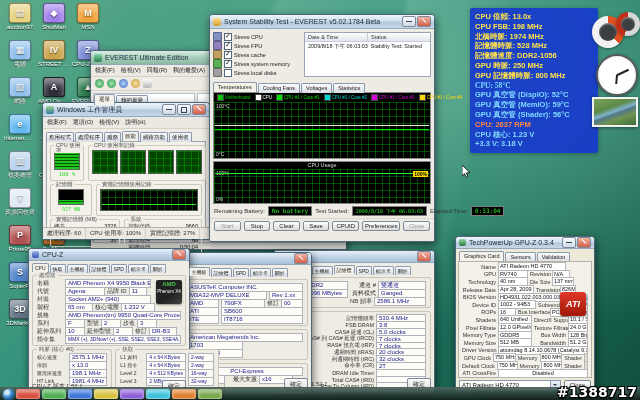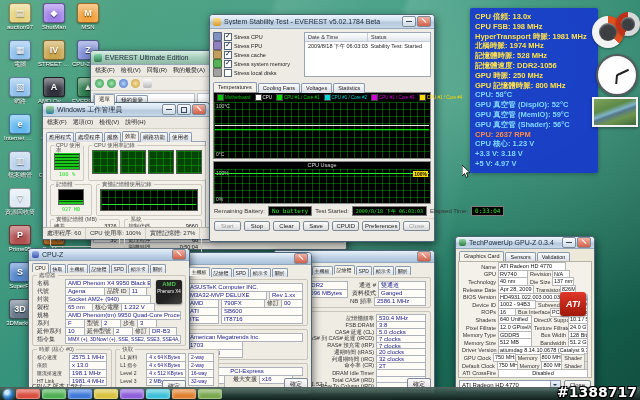--- a/index.html
+++ b/index.html
@@ -1008,34 +1008,32 @@
           <span class="ar"></span>
         </span>
       <button class="btn">Close</button>
     </div>
   </div>
 
   <div class="ipanel">
 
       <div class="ln" style="color: rgb(255, 225, 74);">CPU 倍頻: 13.0x</div>
       <div class="ln" style="color: rgb(255, 225, 74);">CPU FSB: 198 MHz</div>
-      <div class="ln" style="color: rgb(255, 225, 74);">HyperTransport 時脈: 1981 MHz</div>
       <div class="ln" style="color: rgb(255, 225, 74);">北橋時脈: 1974 MHz</div>
       <div class="ln" style="color: rgb(255, 225, 74);">記憶體時脈: 528 MHz</div>
       <div class="ln" style="color: rgb(255, 225, 74);">記憶體速度: DDR2-1056</div>
       <div class="ln" style="color: rgb(255, 225, 74);">GPU 時脈: 250 MHz</div>
       <div class="ln" style="color: rgb(255, 225, 74);">GPU 記憶體時脈: 800 MHz</div>
-      <div class="ln" style="color: rgb(127, 216, 255);">CPU: 58°C</div>
+      <div class="ln" style="color: rgb(127, 216, 255); font-family: Liberation Serif, serif;">CPU: 58°C</div>
       <div class="ln" style="color: rgb(127, 216, 255);">GPU 真空管 (DispIO): 52°C</div>
       <div class="ln" style="color: rgb(127, 216, 255);">GPU 真空管 (MemIO): 59°C</div>
       <div class="ln" style="color: rgb(127, 216, 255);">GPU 真空管 (Shader): 56°C</div>
       <div class="ln" style="color: rgb(255, 136, 72);">CPU: 2637 RPM</div>
       <div class="ln" style="color: rgb(127, 216, 255);">CPU 核心: 1.23 V</div>
       <div class="ln" style="color: rgb(127, 216, 255);">+3.3 V: 3.18 V</div>
-      <div class="ln" style="color: rgb(127, 216, 255);">+5 V: 4.97 V</div>
     </div>
 
   <div class="gauge" style="left:592px;top:16px;width:32px;height:32px;background:conic-gradient(#e céré0 0, #e05020 0 38%, #f2f2f2 38% 100%);background:conic-gradient(#e05020 0 38%, #f2f2f2 38% 100%);box-shadow:0 1px 3px rgba(0,0,0,.4);"></div>
   <div class="gauge" style="left:616px;top:12px;width:24px;height:24px;background:conic-gradient(#d8d8d8 0 55%, #c03018 55% 100%);box-shadow:0 1px 3px rgba(0,0,0,.4);"></div>
   <div class="clock" style="left:596px;top:54px;">
     <div class="hand h" style="transform:rotate(185deg);"></div>
     <div class="hand m" style="transform:rotate(65deg);"></div>
   </div>
   <div class="photo" style="left:592px;top:97px;width:42px;height:26px;"></div>
 

